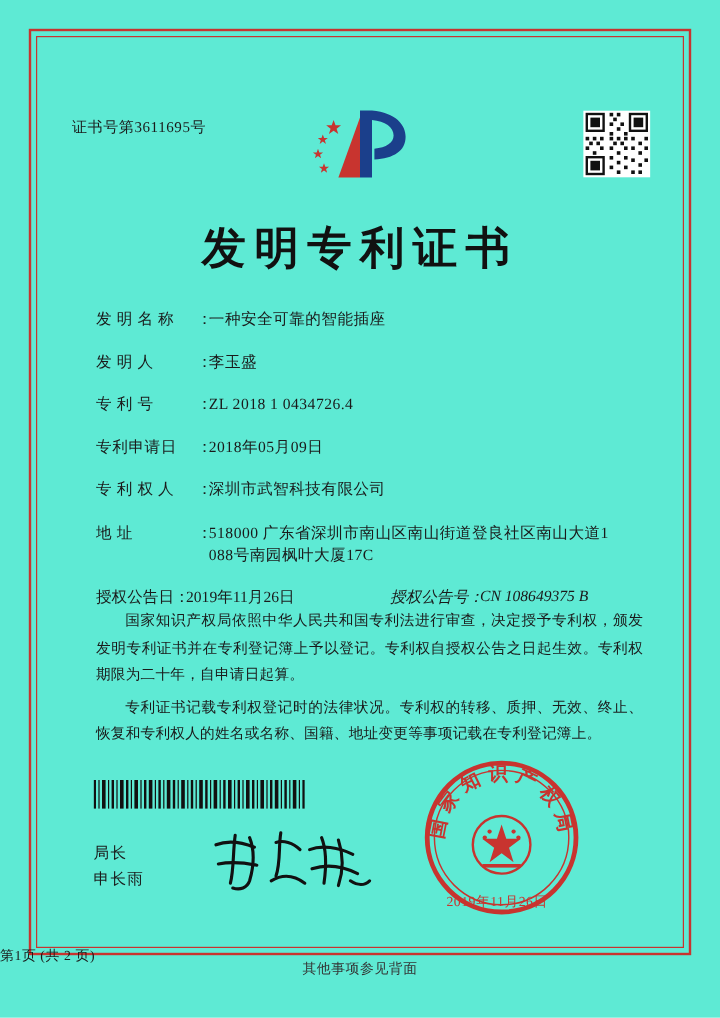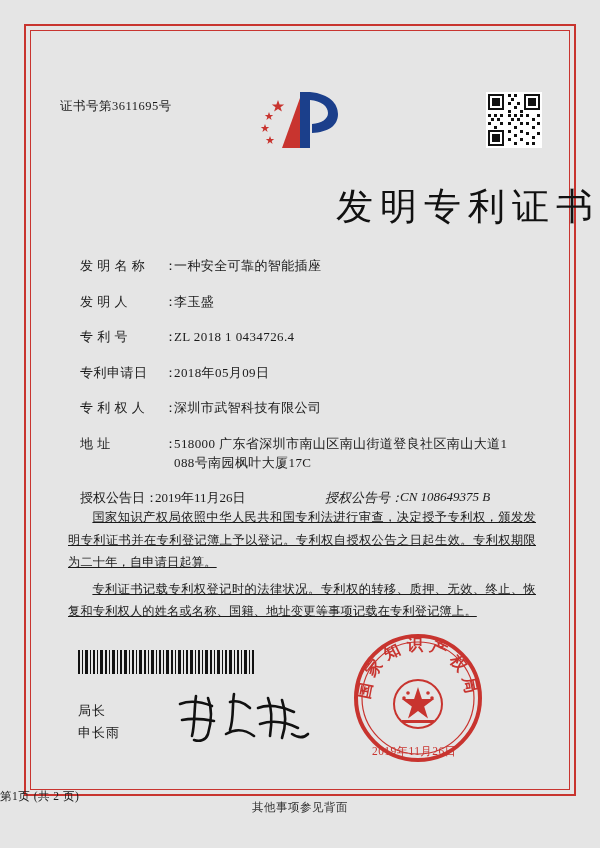--- a/index.html
+++ b/index.html
@@ -13,21 +13,21 @@
     font-family: "Liberation Serif", "DejaVu Serif", serif;
     color: #1a1a1a;
     position: relative;
     overflow: hidden;
   }
   .page {
     position: absolute;
     left: 0; top: 0;
     width: 600px;
     height: 848px;
-    background: #e5e5e5;
+    background: #5eead4;
   }
   
   .frame-outer {
     position: absolute;
     left: 24px; top: 24px;
     width: 552px; height: 772px;
     border: 2px solid #c8342f;
     box-sizing: border-box;
   }
   .frame-inner {
@@ -57,24 +57,24 @@
   .qr {
     position: absolute;
     right: 58px; top: 92px;
     width: 56px; height: 56px;
   }
 
   
   .doc-title {
     position: absolute;
     left: 0; right: 0; top: 182px;
-    text-align: right;
+    text-align: center;
     font-size: 37px;
     letter-spacing: 7px;
-    font-weight: normal;
+    font-weight: bold;
     font-family: "DejaVu Serif", "Liberation Serif", serif;
     color: #111;
   }
 
   
   .fields {
     position: absolute;
     left: 80px; top: 256px;
     width: 450px;
   }
@@ -122,23 +122,22 @@
   .paragraphs {
     position: absolute;
     left: 68px; top: 506px;
     width: 468px;
     font-size: 12.2px;
     line-height: 1.85;
     text-align: justify;
     letter-spacing: 0.2px;
   }
   .paragraphs p {
-    margin: 0 0 4px 0;
+    margin: 0 0 4px 12px;
     text-indent: 2em;
-    text-decoration: underline;
   }
 
   
   .barcode {
     position: absolute;
     left: 78px; top: 650px;
     width: 176px; height: 24px;
   }
 
   

